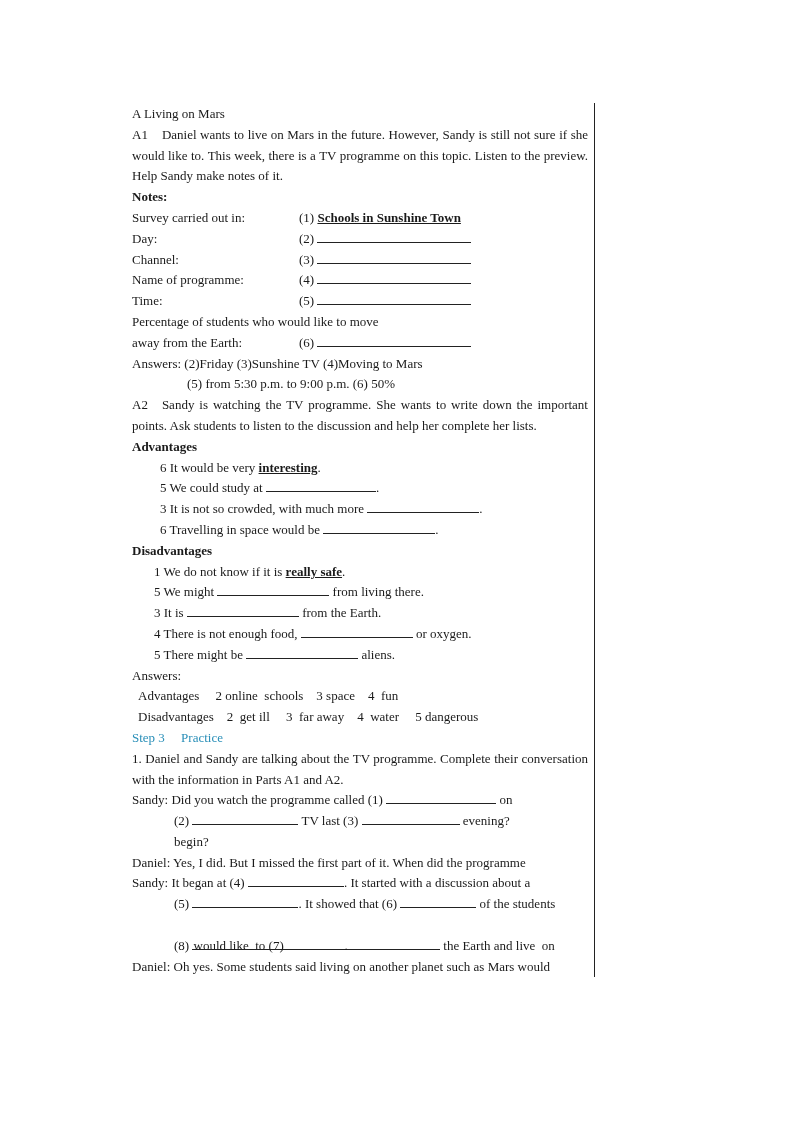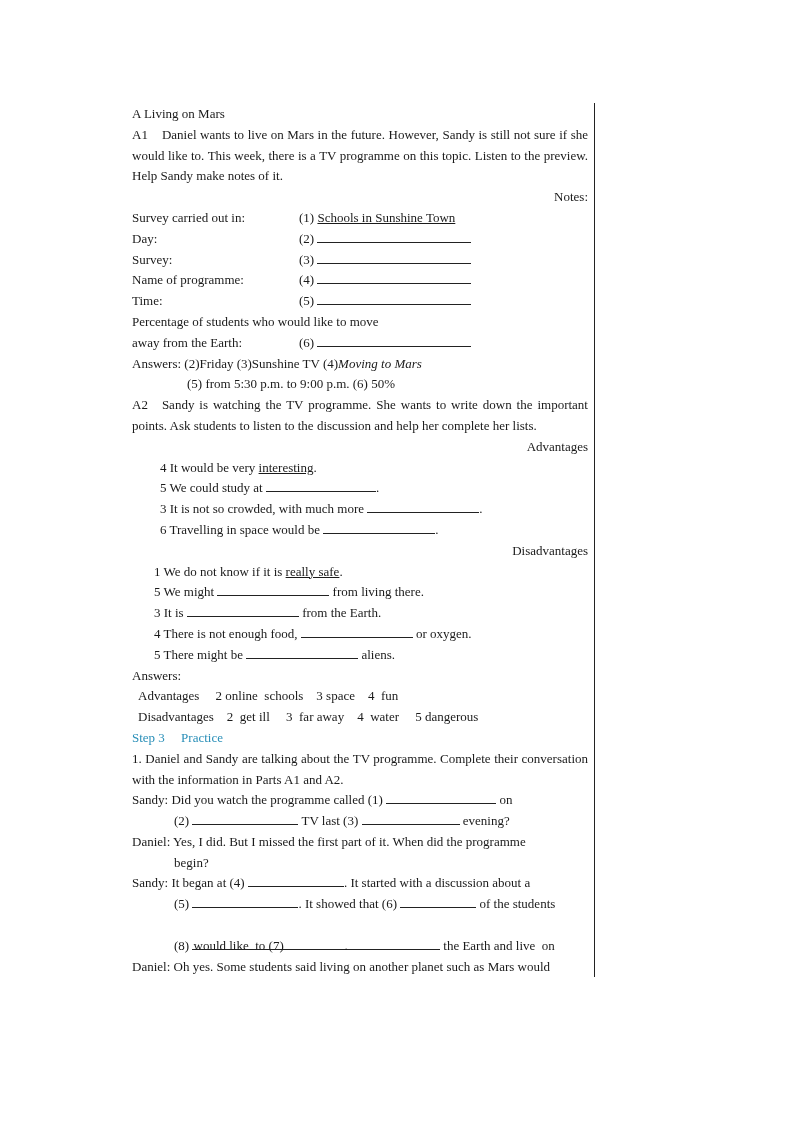--- a/index.html
+++ b/index.html
@@ -4,24 +4,24 @@
 <style>
   html, body { margin: 0; padding: 0; background: #ffffff; }
   body { width: 794px; height: 1123px; position: relative; overflow: hidden;
          font-family: "Liberation Serif", "DejaVu Serif", serif; color: #1a1a1a; }
   .page { position: absolute; left: 0; top: 0; width: 794px; height: 1123px; margin-left: 12px; }
   .vline { position: absolute; left: 582px; top: 103px; width: 1px; height: 874px; background: #222; }
   .content { position: absolute; left: 120px; top: 104px; width: 456px;
              font-size: 13px; line-height: 20.8px; }
   .line { white-space: nowrap; height: 20.8px; }
   .justify { text-align: justify; white-space: normal; }
-  .bold { font-weight: normal; text-align: right; }
+  .bold { font-weight: bold; }
   .step { color: #2a8fb8; font-weight: normal; }
-  .u { text-decoration: underline; }
-  .it { font-style: italic; }
+  .u { text-decoration: underline; font-weight: bold; }
+  .it { }
   .blank { display: inline-block; border-bottom: 1px solid #222; height: 13px; vertical-align: baseline; }
   .col2 { position: absolute; left: 167px; }
   .rel { position: relative; }
   .ind1 { padding-left: 28px; }
   .ind2 { padding-left: 22px; }
   .ind3 { padding-left: 42px; }
   .ind-ans { padding-left: 55px; }
   .ind-a { padding-left: 6px; }
   .sp { display: inline-block; width: 14px; }
 </style>
@@ -42,21 +42,21 @@
 
     <div class="line rel">
       <span>Survey carried out in:</span>
       <span class="col2"><span>(1)</span> <span class="u">Schools in  Sunshine Town</span></span>
     </div>
     <div class="line rel">
       <span>Day:</span>
       <span class="col2"><span>(2)</span> <span class="blank" style="width:154px"></span></span>
     </div>
     <div class="line rel">
-      <span>Survey:</span>
+      <span>Channel:</span>
       <span class="col2"><span>(3)</span> <span class="blank" style="width:154px"></span></span>
     </div>
     <div class="line rel">
       <span>Name of programme:</span>
       <span class="col2"><span>(4)</span> <span class="blank" style="width:154px"></span></span>
     </div>
     <div class="line rel">
       <span>Time:</span>
       <span class="col2"><span>(5)</span> <span class="blank" style="width:154px"></span></span>
     </div>
@@ -70,21 +70,21 @@
       <span>Answers: (2)Friday    (3)Sunshine TV    (4)</span><span class="it">Moving to Mars</span>
     </div>
     <div class="line ind-ans">(5) from 5:30  p.m. to 9:00 p.m.    (6) 50%</div>
 
     <div class="justify">
       <span>A2</span><span class="sp"></span><span>Sandy is watching the TV programme. She wants to write down the important points. Ask students to listen to the discussion and help  her complete her lists.</span>
     </div>
 
     <div class="line bold">Advantages</div>
     <div class="line ind1">
-      <span>4 It would be very </span><span class="u">interesting</span><span>.</span>
+      <span>6 It would be very </span><span class="u">interesting</span><span>.</span>
     </div>
     <div class="line ind1">
       <span>5 We could study at </span><span class="blank" style="width:110px"></span><span>.</span>
     </div>
     <div class="line ind1">
       <span>3 It is not  so crowded, with much more </span><span class="blank" style="width:112px"></span><span>.</span>
     </div>
     <div class="line ind1">
       <span>6 Travelling  in  space would be </span><span class="blank" style="width:112px"></span><span>.</span>
     </div>
@@ -113,24 +113,24 @@
     <div class="line step" style="white-space:pre">Step 3     Practice</div>
     <div class="justify">1. Daniel and Sandy are talking about the TV programme. Complete their conversation with the information in Parts A1 and A2.</div>
 
     <div class="line">
       <span>Sandy:</span>
       <span>Did  you watch the programme called (1) </span><span class="blank" style="width:110px"></span><span> on</span>
     </div>
     <div class="line ind3">
       <span>(2) </span><span class="blank" style="width:106px"></span><span> TV last (3) </span><span class="blank" style="width:98px"></span><span> evening?</span>
     </div>
+    <div class="line ind3">begin?</div>
     <div class="line">
       <span>Daniel:</span><span> Yes, I did.  But  I missed the first part of it. When did  the programme</span>
     </div>
-    <div class="line ind3">begin?</div>
     <div class="line">
       <span>Sandy:</span>
       <span>It began at (4) </span><span class="blank" style="width:96px"></span><span>. It started with a  discussion about a</span>
     </div>
     <div class="line ind3">
       <span>(5) </span><span class="blank" style="width:106px"></span><span>. It showed that (6) </span><span class="blank" style="width:76px"></span><span> of the students</span>
     </div>
     <div class="line ind3" style="white-space:pre">
       <span>would like  to (7)     </span><span class="blank" style="width:140px"></span><span> the Earth and live  on</span>
     </div>

